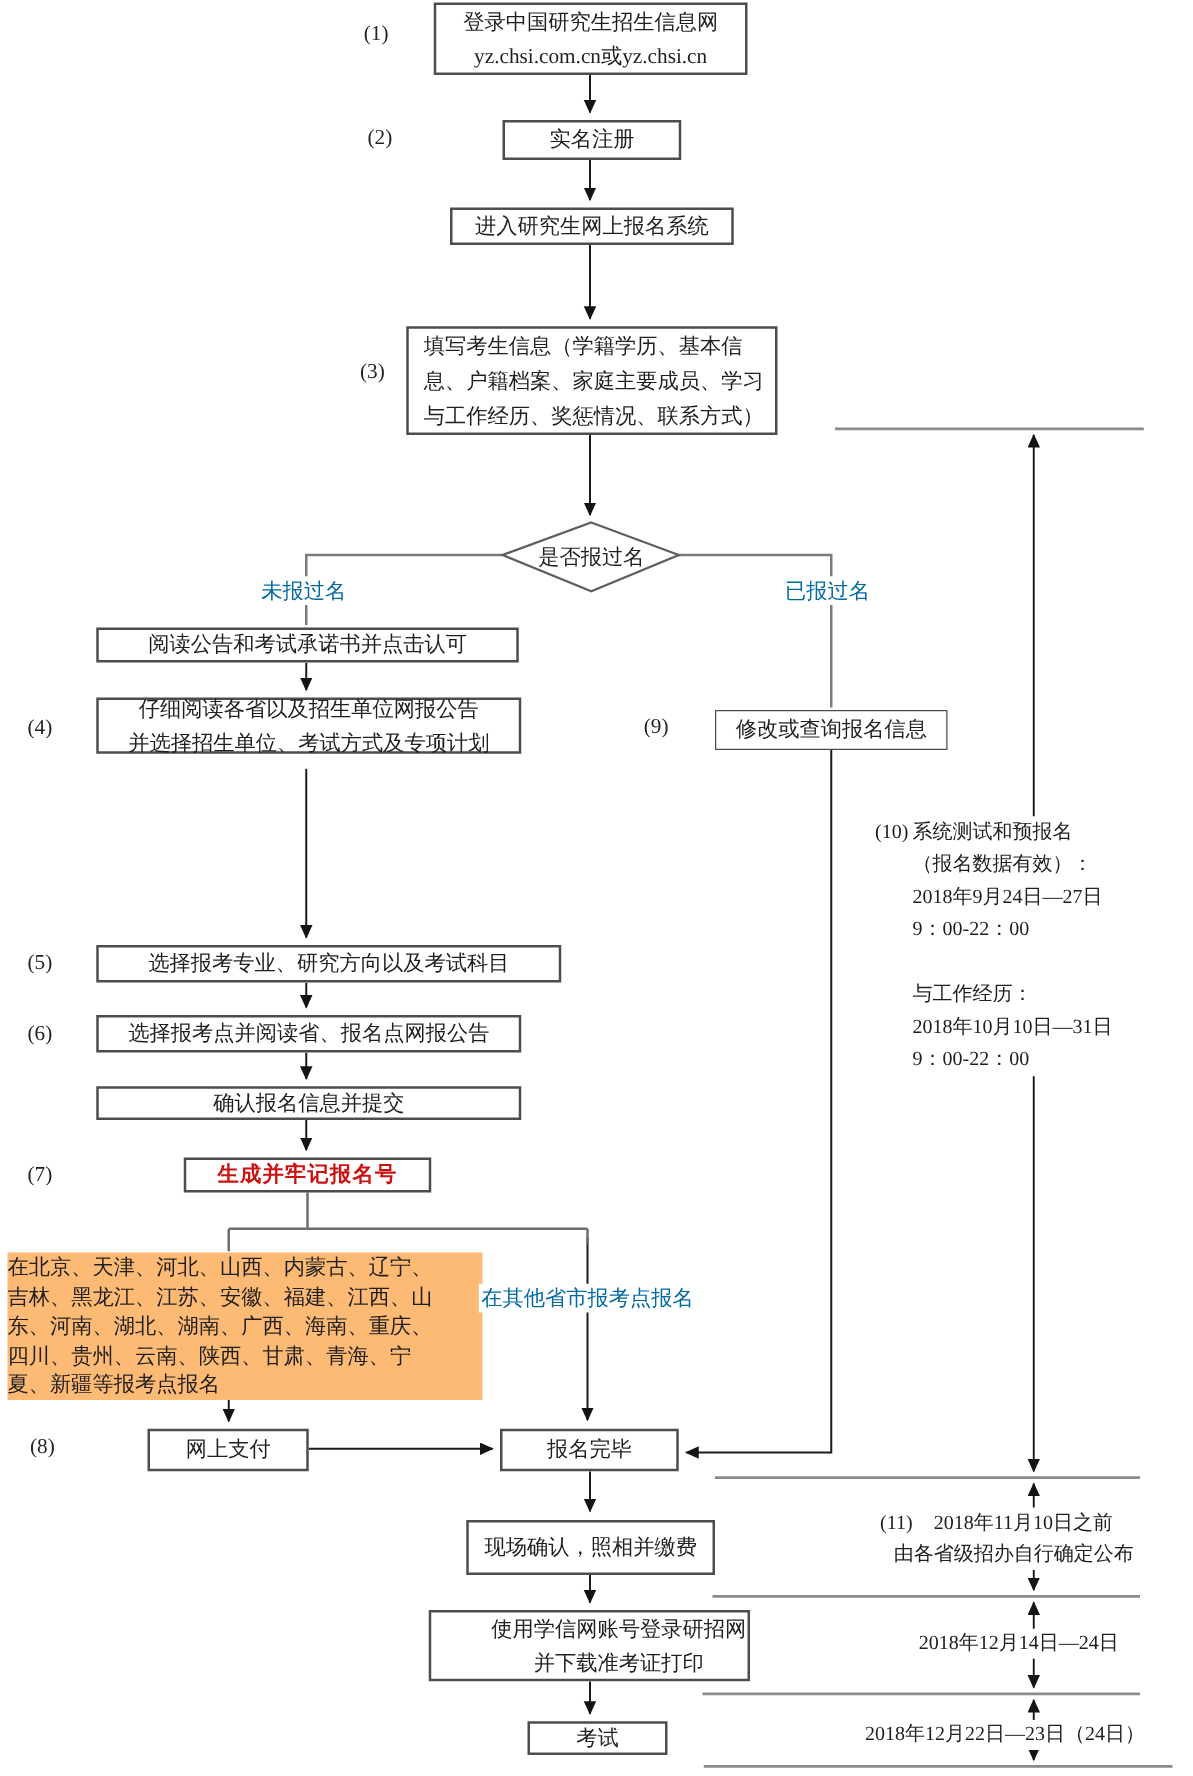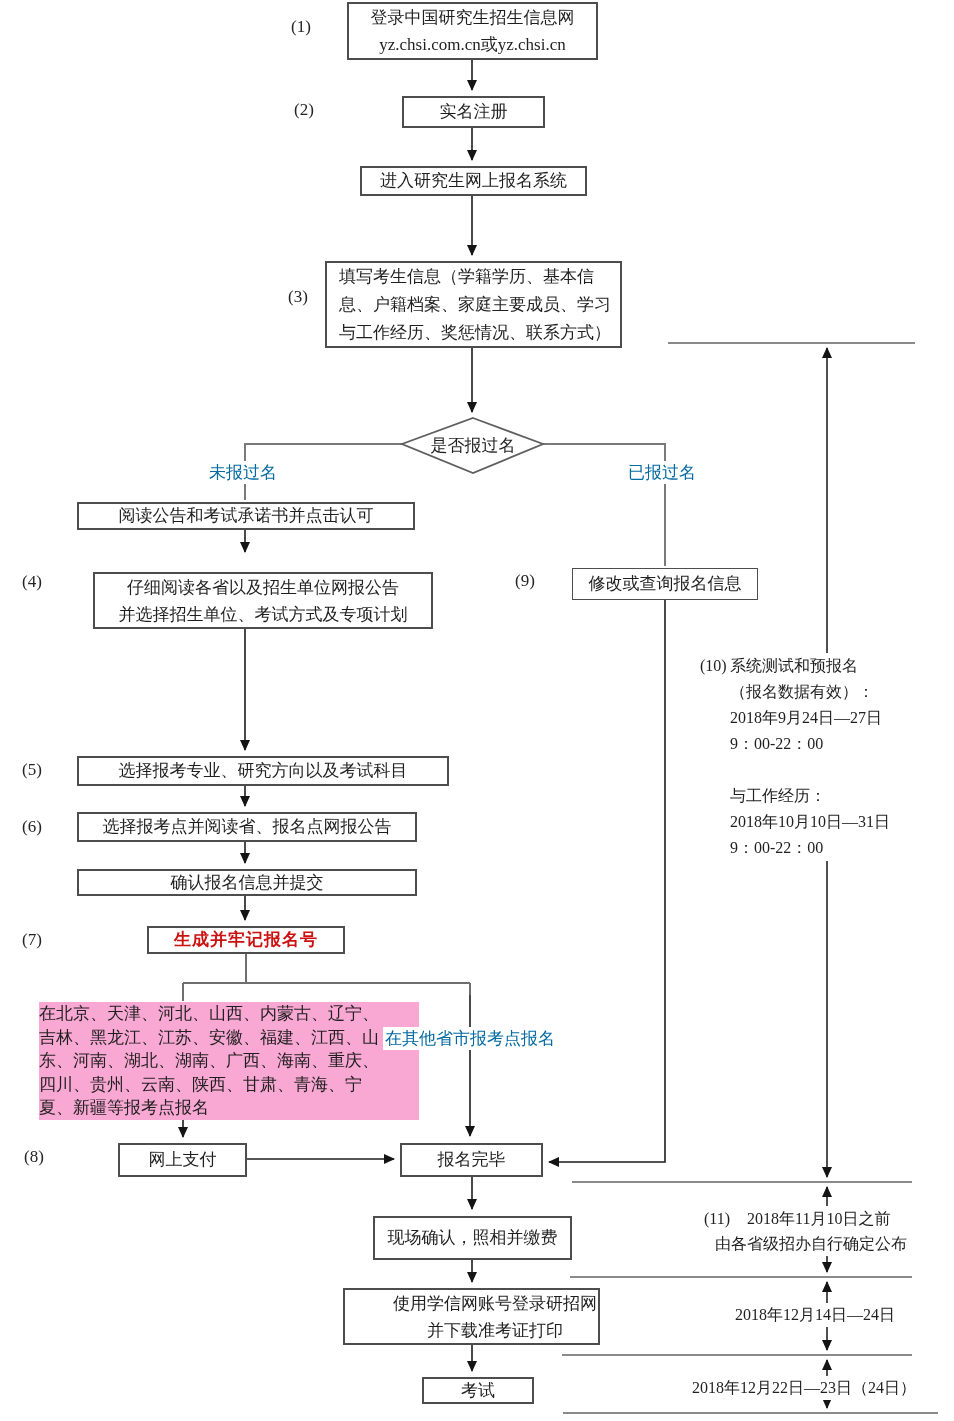--- a/index.html
+++ b/index.html
@@ -20,21 +20,21 @@
   #box-login .l2{font-family:"Liberation Serif","DejaVu Serif",serif;}
   #box-fill{flex-direction:column;align-items:flex-start;justify-content:center;padding-left:12px;text-align:left;}
   #box-fill div{line-height:28px;}
   #box-step4{flex-direction:column;}
   #box-step4 div{line-height:27px;}
   #box-download{flex-direction:column;padding-left:47px;}
   #box-download div{line-height:27px;}
   #box-login{flex-direction:column;}
   #box-login div{line-height:27px;}
   #diamond-label{position:absolute;left:403px;top:434px;width:140px;text-align:center;font-size:17px;}
-  #txt-province{position:absolute;left:6px;top:1002px;width:380px;font-size:17px;background:#f9a8d4;margin-left:33px;}
+  #txt-province{position:absolute;left:6px;top:1002px;width:380px;font-size:17px;background:#fdba74;}
   #txt-province div{line-height:23.5px;white-space:nowrap;}
   .note-block{position:absolute;background:#ffffff;font-size:16px;}
   #blk-step10{left:700px;top:653px;width:244px;}
   #blk-step10 .row1{display:flex;line-height:26px;}
   #blk-step10 .row1 .sn{width:30px;}
   #blk-step10 .ln{line-height:26px;padding-left:30px;min-height:26px;}
   #blk-step11{left:698px;top:1206px;width:252px;}
   #blk-step11 .row1{display:flex;line-height:25px;padding-left:6px;}
   #blk-step11 .row1 .sn{margin-right:17px;}
   #blk-step11 .row2{line-height:25px;padding-left:17px;white-space:nowrap;}
@@ -126,21 +126,21 @@
     <div>息、户籍档案、家庭主要成员、学习</div>
     <div>与工作经历、奖惩情况、联系方式）</div>
   </div>
 
   <div id="diamond-label">是否报过名</div>
   <div class="freelabel" style="left:207px;top:461px;">未报过名</div>
   <div class="freelabel" style="left:626px;top:461px;">已报过名</div>
 
   <div class="box" style="left:77px;top:502px;width:338px;height:28px;">阅读公告和考试承诺书并点击认可</div>
 
-  <div class="box" id="box-step4" style="left:77px;top:572px;width:340px;height:57px;margin-left:16px;">
+  <div class="box" id="box-step4" style="left:77px;top:558px;width:340px;height:45px;">
     <div>仔细阅读各省以及招生单位网报公告</div>
     <div>并选择招生单位、考试方式及专项计划</div>
   </div>
 
   <div class="box" style="left:77px;top:756px;width:372px;height:30px;">选择报考专业、研究方向以及考试科目</div>
 
   <div class="box" style="left:77px;top:812px;width:340px;height:30px;">选择报考点并阅读省、报名点网报公告</div>
 
   <div class="box" style="left:77px;top:869px;width:340px;height:27px;">确认报名信息并提交</div>
 

